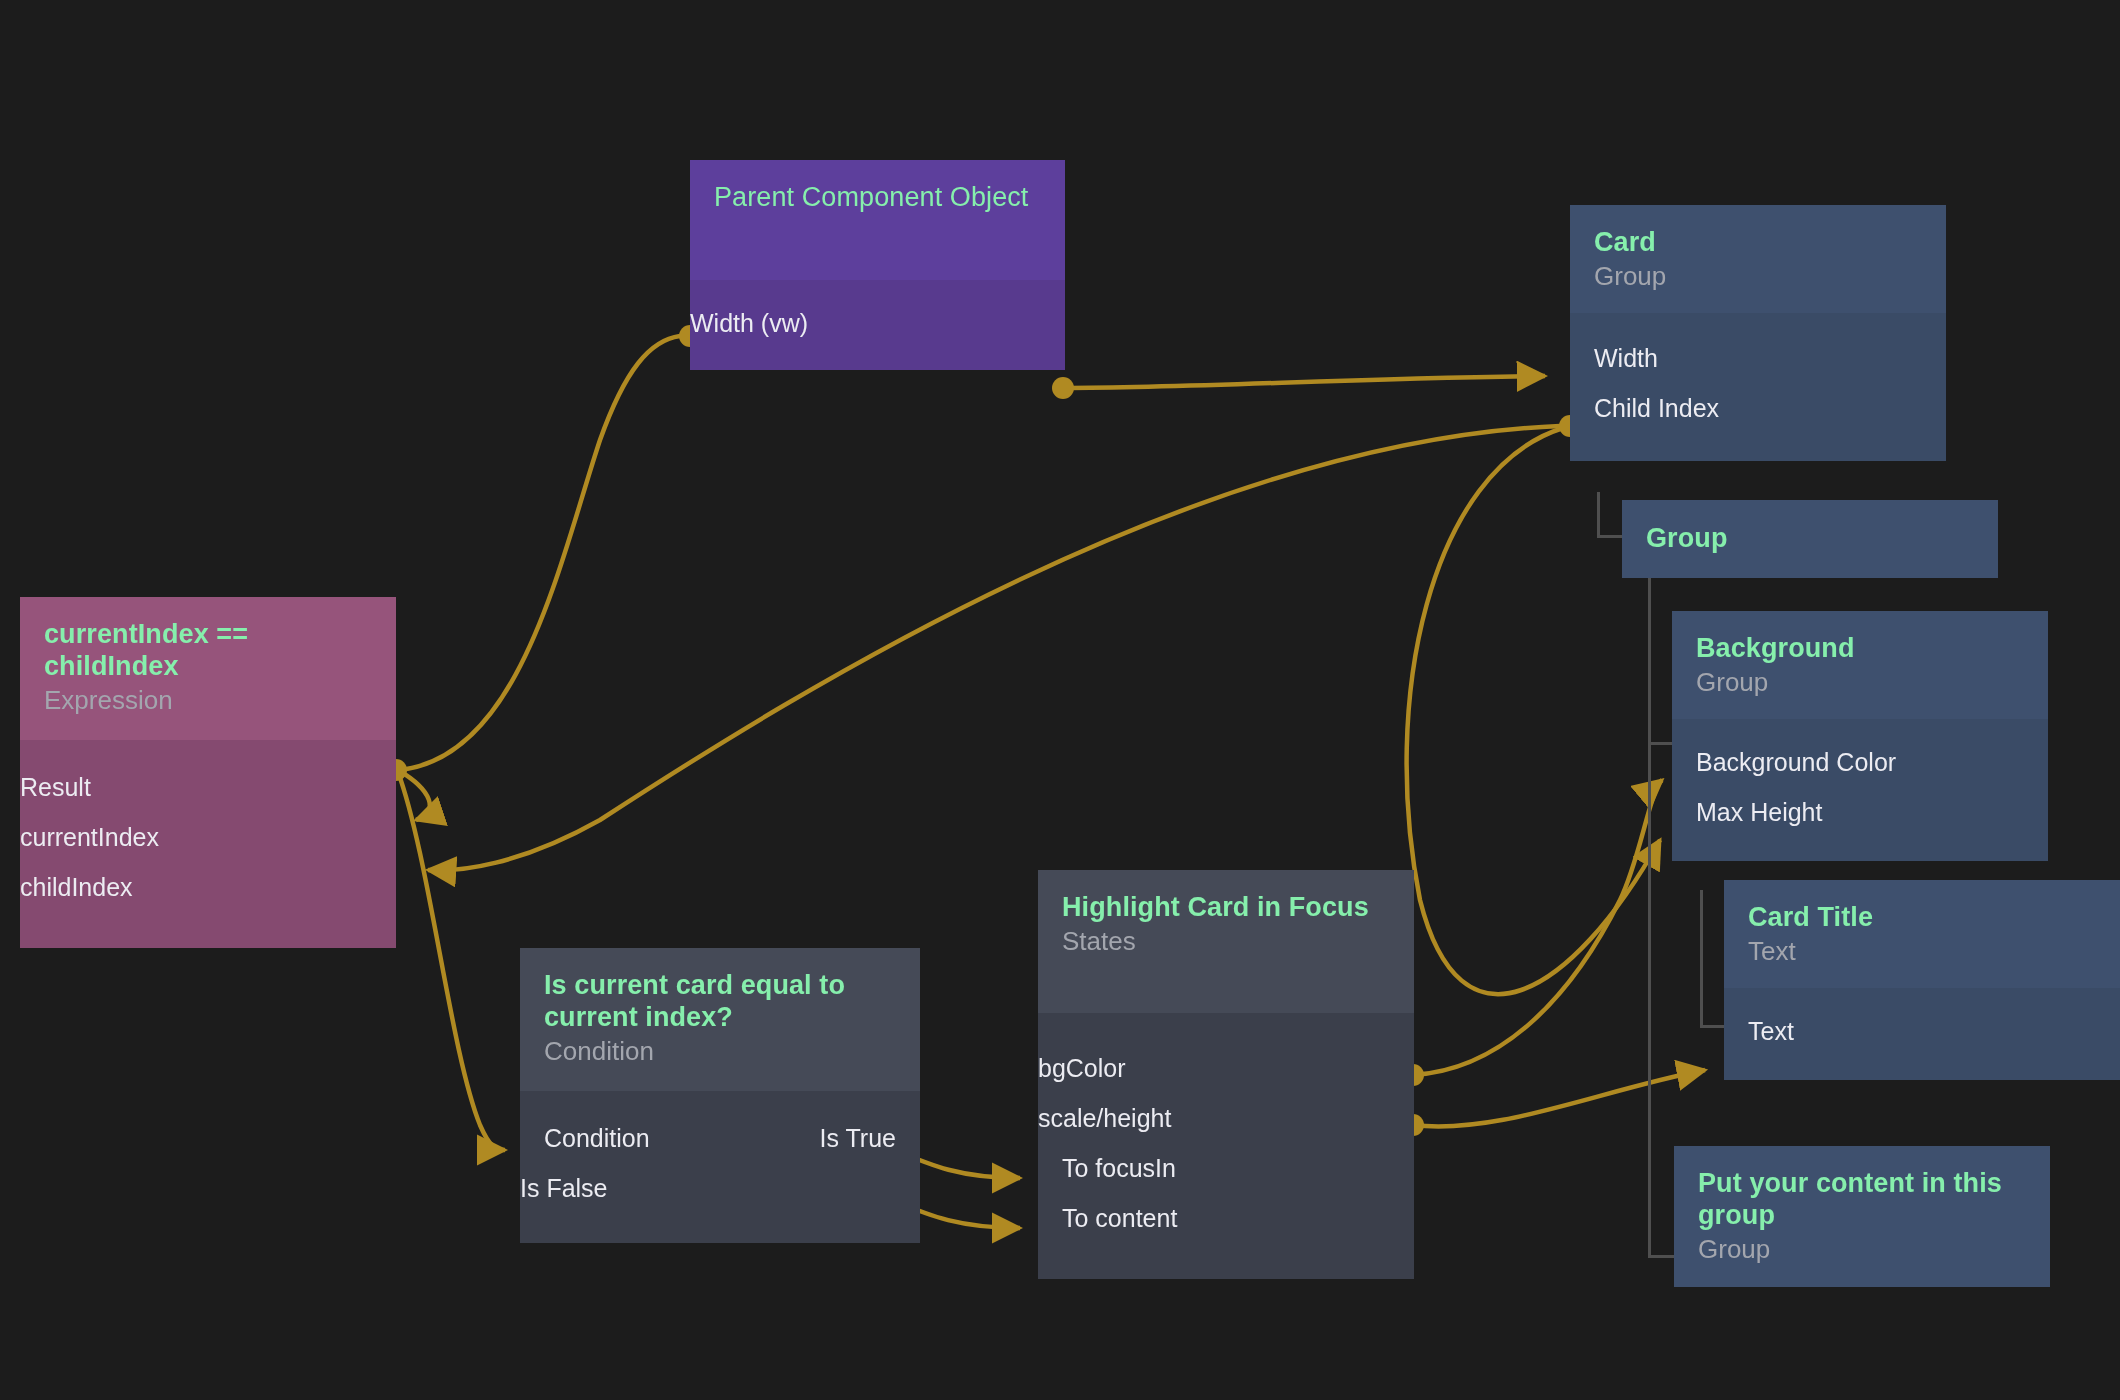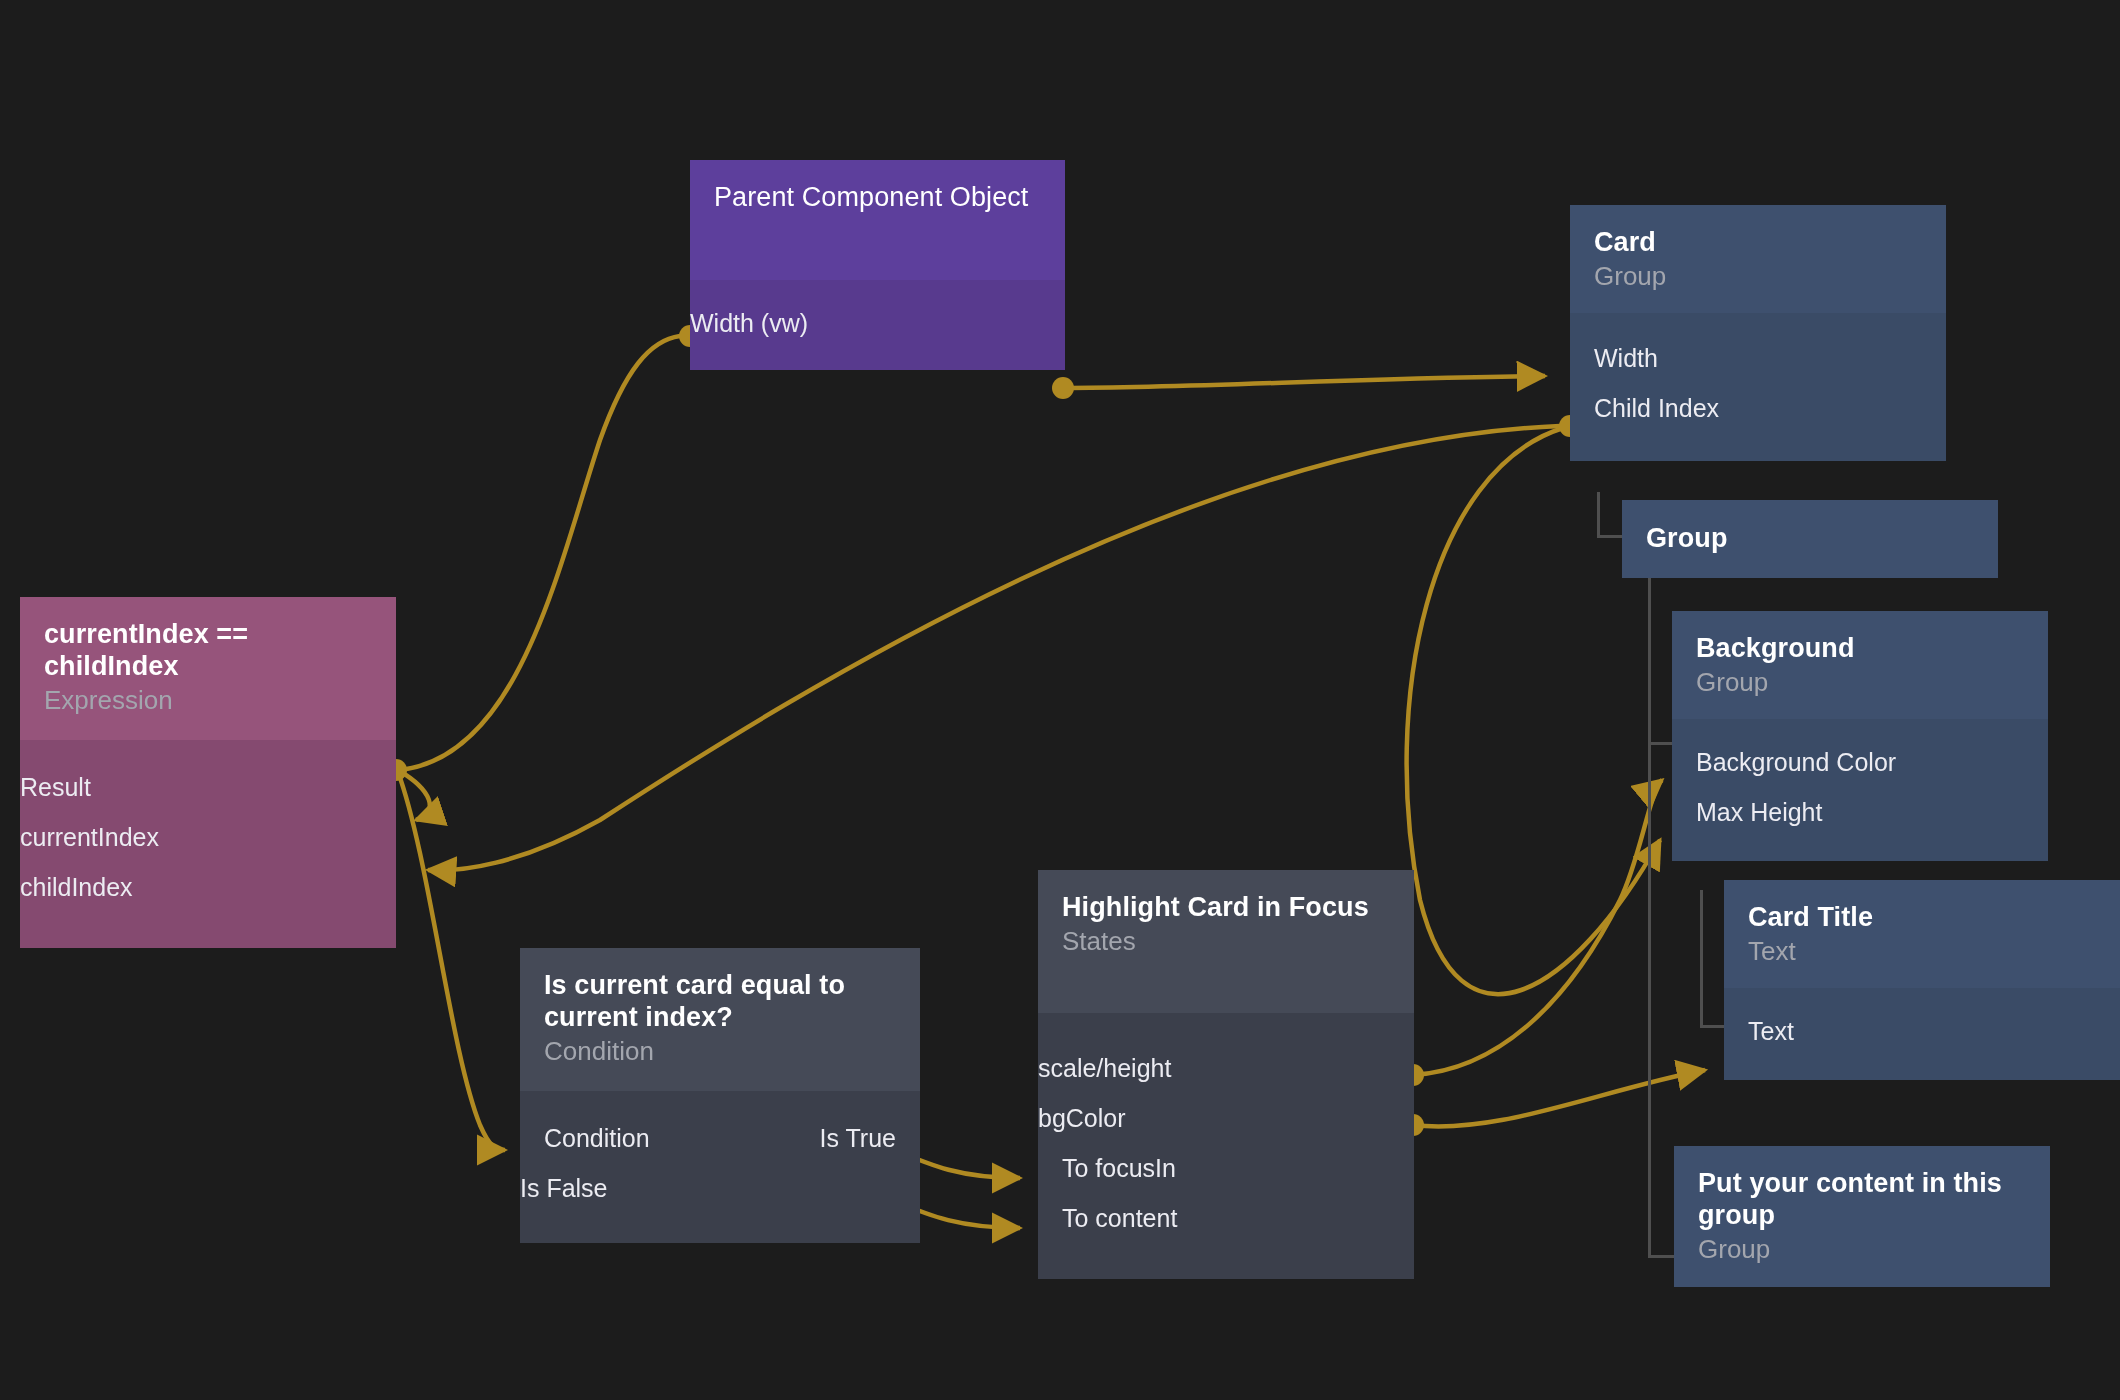--- a/index.html
+++ b/index.html
@@ -30,21 +30,21 @@
     z-index: 10;
     box-sizing: border-box;
   }
   .node .hdr {
     padding: 22px 24px 20px 24px;
     box-sizing: border-box;
   }
   .node .hdr .title {
     font-size: 27px;
     line-height: 1.18;
-    color: #ffffff;
+    color: #86efac;
     letter-spacing: 0.1px;
   }
   .node .hdr .subtitle {
     font-size: 26px;
     line-height: 1.22;
     color: #a3a6ae;
     margin-top: 2px;
   }
   .node .body {
     box-sizing: border-box;
@@ -248,25 +248,25 @@
     </div>
   </div>
 
   <div class="node theme-gray" id="n-states" style="left:1038px; top:870px; width:376px;">
     <div class="hdr" style="min-height:143px;">
       <div class="title">Highlight Card in Focus</div>
       <div class="subtitle">States</div>
     </div>
     <div class="body" style="padding-top:30px; padding-bottom:36px;">
       <div class="port out">
+        <span>bgColor</span>
+      </div>
+      <div class="port out">
         <span>scale/height</span>
       </div>
-      <div class="port out">
-        <span>bgColor</span>
-      </div>
       <div class="port in">
         <span>To focusIn</span>
       </div>
       <div class="port in">
         <span>To content</span>
       </div>
     </div>
   </div>
 
 </div>

